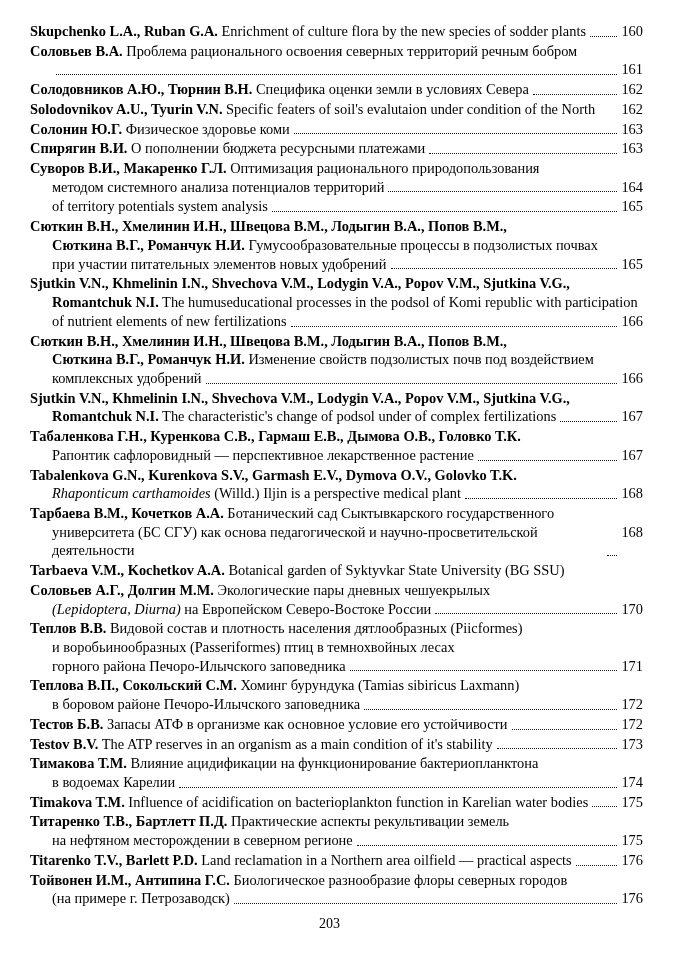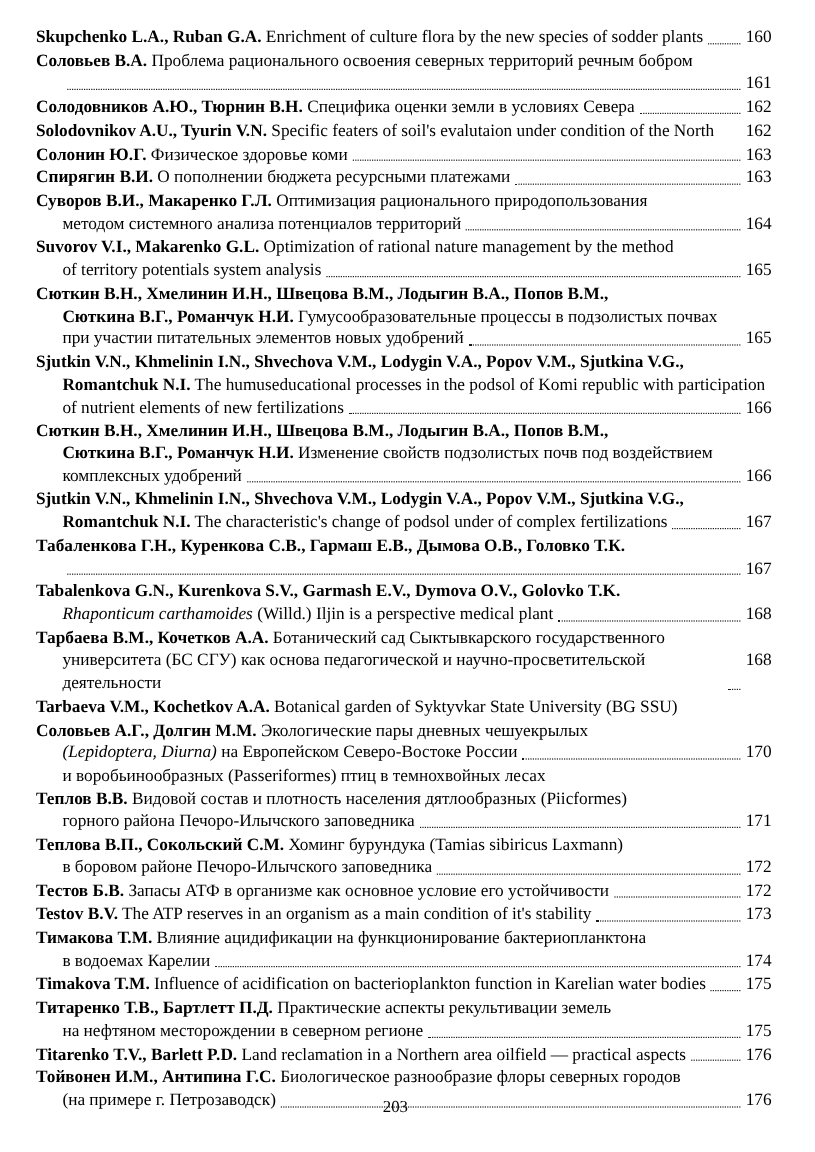--- a/index.html
+++ b/index.html
@@ -123,23 +123,20 @@
         <div class="line">
           <span class="txt"><b class="au">Суворов В.И., Макаренко Г.Л.</b><span> Оптимизация рационального природопользования</span></span>
         </div>
         <div class="line cont">
           <span class="txt"><span>методом системного анализа потенциалов территорий</span></span>
           <span class="dots"></span>
           <span class="pg">164</span>
         </div>
       </div>
       <div class="entry">
-        <div class="line">
-          <span class="txt"><b class="au">Suvorov V.I., Makarenko G.L.</b><span> Optimization of rational nature management by the method</span></span>
-        </div>
         <div class="line cont">
           <span class="txt"><span>of territory potentials system analysis</span></span>
           <span class="dots"></span>
           <span class="pg">165</span>
         </div>
       </div>
       <div class="entry">
         <div class="line">
           <span class="txt"><b class="au">Сюткин В.Н., Хмелинин И.Н., Швецова В.М., Лодыгин В.А., Попов В.М.,</b></span>
         </div>
@@ -186,20 +183,21 @@
           <span class="txt"><b class="au">Romantchuk N.I.</b><span> The characteristic's change of podsol under of complex fertilizations</span></span>
           <span class="dots"></span>
           <span class="pg">167</span>
         </div>
       </div>
       <div class="entry">
         <div class="line">
           <span class="txt"><b class="au">Табаленкова Г.Н., Куренкова С.В., Гармаш Е.В., Дымова О.В., Головко Т.К.</b></span>
         </div>
         <div class="line cont">
+          <span class="txt"><span>Рапонтик сафлоровидный — перспективное лекарственное растение</span></span>
           <span class="dots"></span>
           <span class="pg">167</span>
         </div>
       </div>
       <div class="entry">
         <div class="line">
           <span class="txt"><b class="au">Tabalenkova G.N., Kurenkova S.V., Garmash E.V., Dymova O.V., Golovko T.K.</b></span>
         </div>
         <div class="line cont">
           <span class="txt"><i>Rhaponticum carthamoides</i><span> (Willd.) Iljin is a perspective medical plant</span></span>
@@ -226,25 +224,25 @@
         <div class="line">
           <span class="txt"><b class="au">Соловьев А.Г., Долгин М.М.</b><span> Экологические пары дневных чешуекрылых</span></span>
         </div>
         <div class="line cont">
           <span class="txt"><i>(Lepidoptera, Diurna)</i><span> на Европейском Северо-Востоке России</span></span>
           <span class="dots"></span>
           <span class="pg">170</span>
         </div>
       </div>
       <div class="entry">
+        <div class="line">
+          <span class="txt"><b class="au">Теплов В.В.</b><span> Видовой состав и плотность населения дятлообразных (Piicformes)</span></span>
+        </div>
         <div class="line cont">
           <span class="txt"><span>и воробьинообразных (Passeriformes) птиц в темнохвойных лесах</span></span>
-        </div>
-        <div class="line">
-          <span class="txt"><b class="au">Теплов В.В.</b><span> Видовой состав и плотность населения дятлообразных (Piicformes)</span></span>
         </div>
         <div class="line cont">
           <span class="txt"><span>горного района Печоро-Илычского заповедника</span></span>
           <span class="dots"></span>
           <span class="pg">171</span>
         </div>
       </div>
       <div class="entry">
         <div class="line">
           <span class="txt"><b class="au">Теплова В.П., Сокольский С.М.</b><span> Хоминг бурундука (Tamias sibiricus Laxmann)</span></span>

